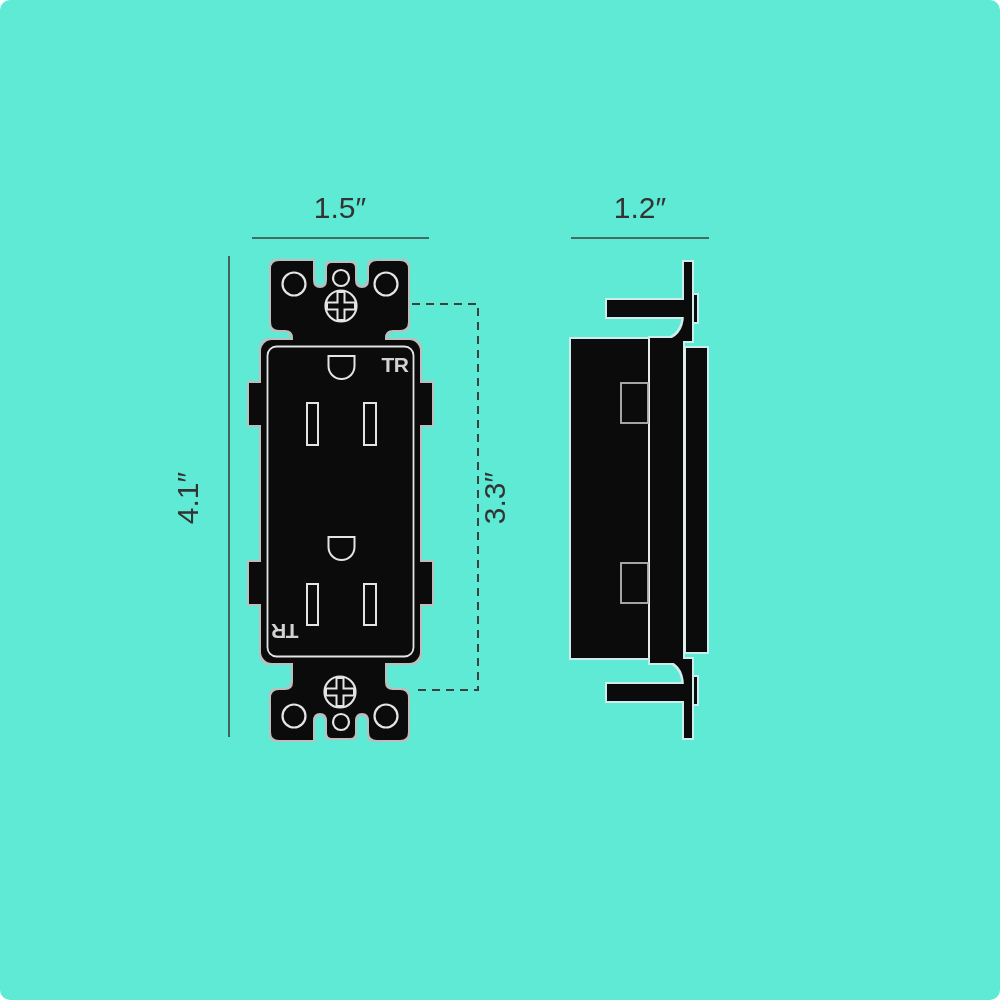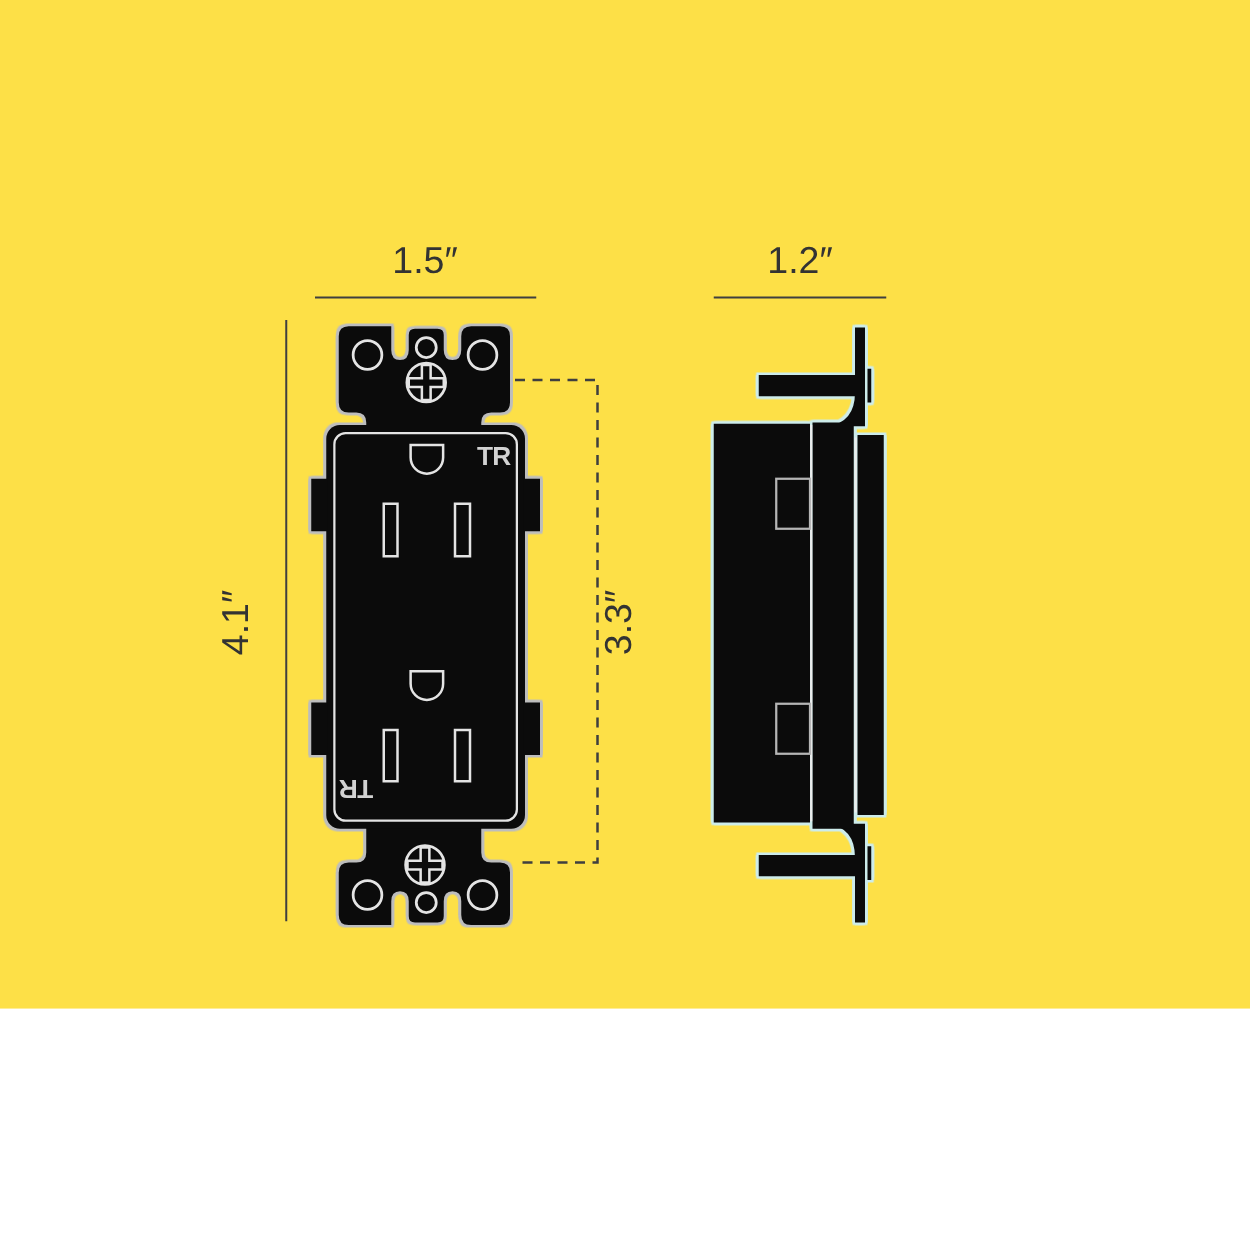--- a/index.html
+++ b/index.html
@@ -1,17 +1,17 @@
 <!DOCTYPE html>
 <html><head>
 <meta charset="utf-8">
 <style>
   html,body{margin:0;padding:0;background:#ffffff;}
-  .stage{position:relative;width:1000px;height:807px;background:#fde047;overflow:hidden;
-         font-family:"Liberation Sans", sans-serif;}
+  .stage{position:relative;width:1000px;height:1000px;background:#5eead4;overflow:hidden;
+         font-family:"Liberation Sans", sans-serif;border-radius:10px;}
   svg{position:absolute;top:0;left:0;}
   .halo-gray{filter:drop-shadow(2px 0 0 #bdbdbd) drop-shadow(-2px 0 0 #bdbdbd)
                    drop-shadow(0 2px 0 #bdbdbd) drop-shadow(0 -2px 0 #bdbdbd);}
   .halo-cyan{filter:drop-shadow(2px 0 0 #cdeceb) drop-shadow(-2px 0 0 #cdeceb)
                     drop-shadow(0 2px 0 #cdeceb) drop-shadow(0 -2px 0 #cdeceb);}
   .dim-label{font-size:30px;fill:#333333;}
   .tr-label{font-size:21px;font-weight:bold;fill:#d2d2d2;letter-spacing:-0.5px;}
   .ink{fill:#0b0b0b;}
   .detail{fill:none;stroke:#e4e4e4;}
   .detail-filled{fill:#0b0b0b;stroke:#e4e4e4;}

